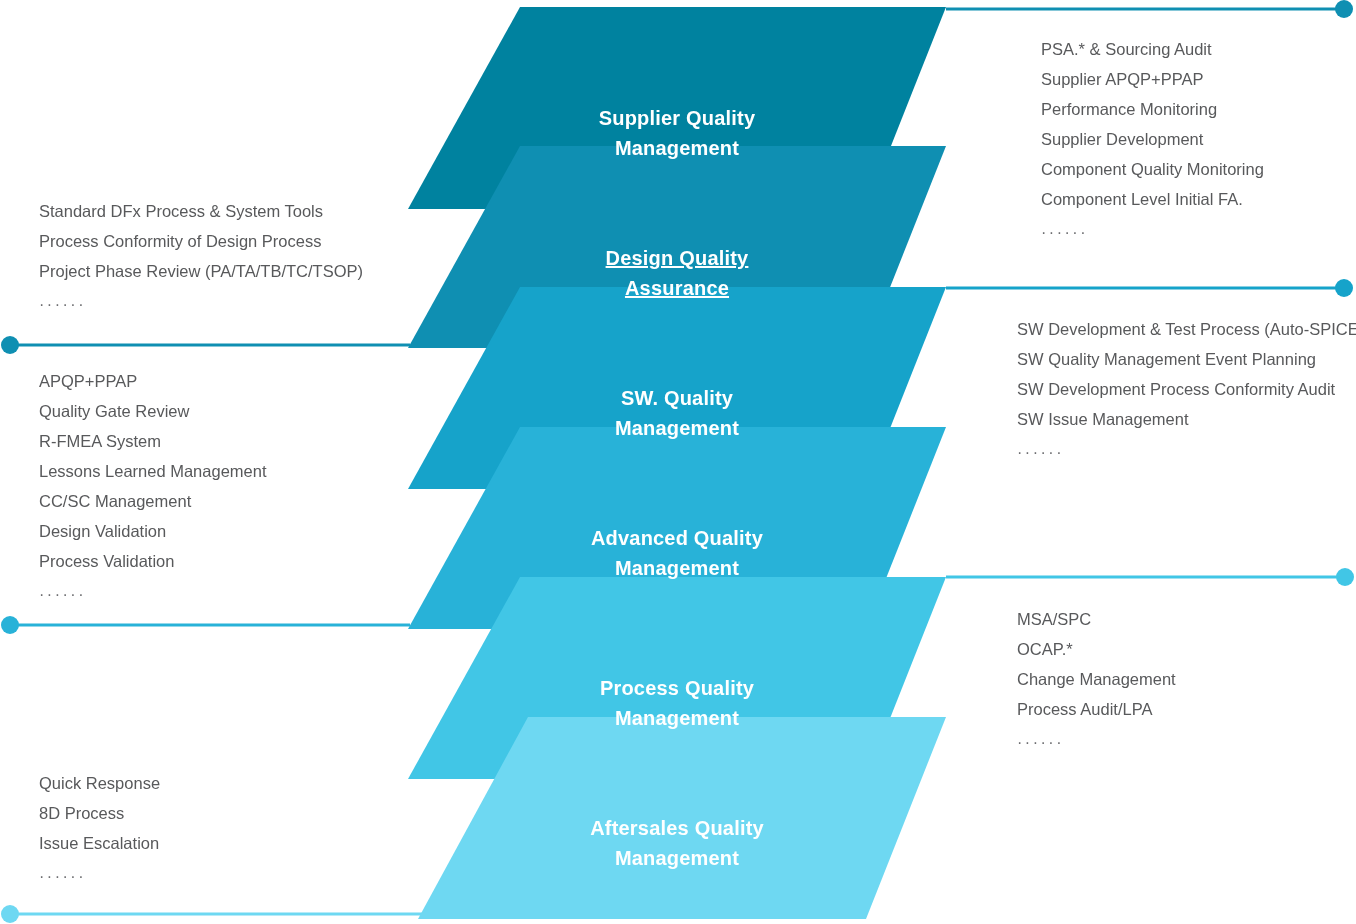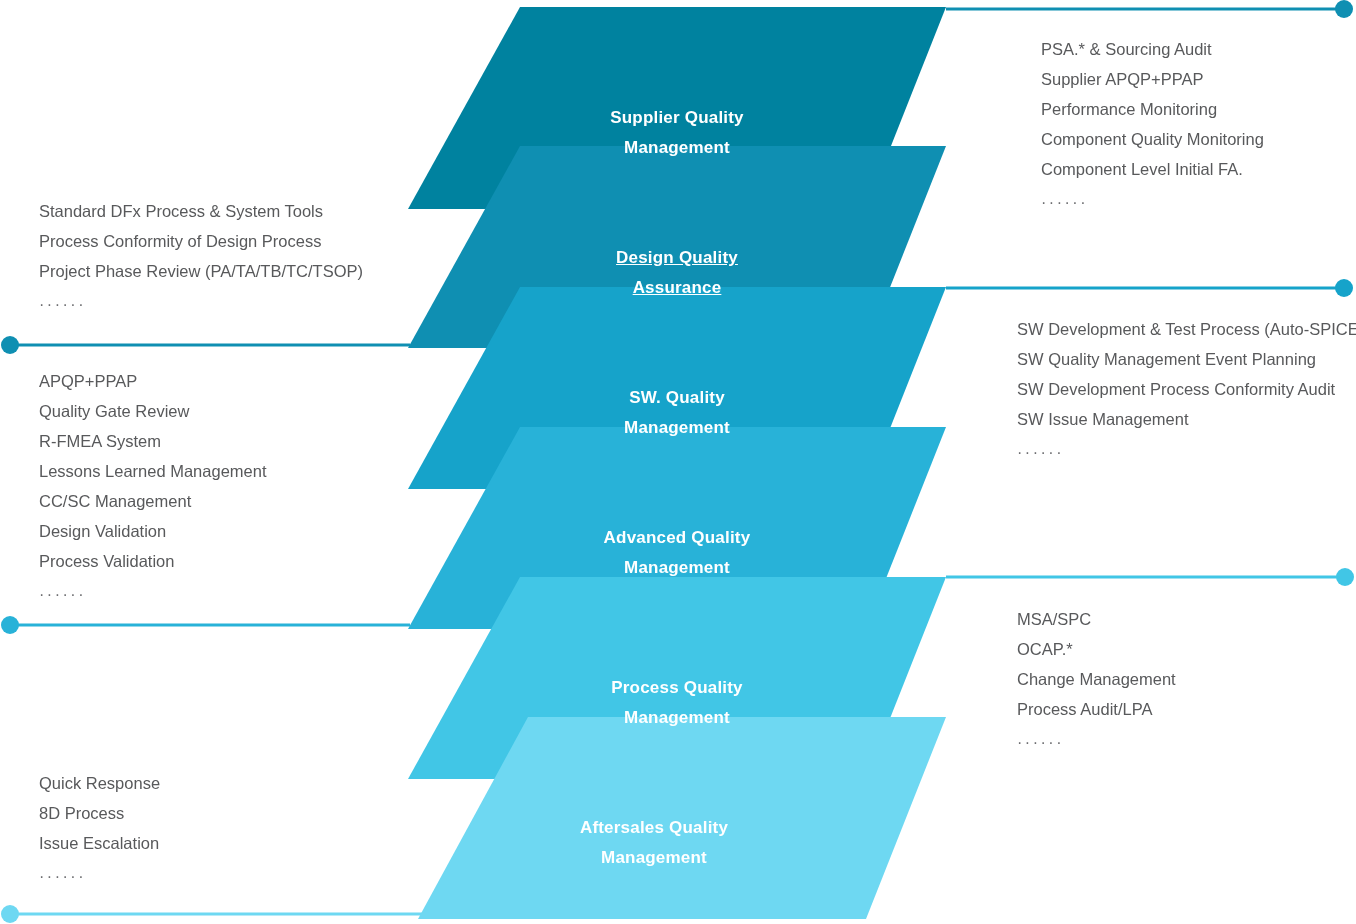--- a/index.html
+++ b/index.html
@@ -27,21 +27,21 @@
     width: 1356px;
     height: 924px;
   }
   
   .band-title {
     position: absolute;
     width: 400px;
     text-align: center;
     color: #ffffff;
     font-weight: bold;
-    font-size: 17px;
+    font-size: 20px;
     line-height: 30px;
     letter-spacing: 0.2px;
     pointer-events: none;
   }
   .band-title .l2 { display: block; }
 
   
   .detail-block {
     position: absolute;
     color: #58595b;
@@ -126,29 +126,30 @@
   <div class="band-title" style="left:477px; top:523px;">
     <span class="l1">Advanced Quality</span>
     <span class="l2">Management</span>
   </div>
 
   <div class="band-title" style="left:477px; top:673px;">
     <span class="l1">Process Quality</span>
     <span class="l2">Management</span>
   </div>
 
-  <div class="band-title" style="left:454px; top:813px;text-align:center;">
+  <div class="band-title" style="left:477px; top:813px;text-align:center;">
     <span class="l1">Aftersales Quality</span>
     <span class="l2">Management</span>
   </div>
 
   <div class="detail-block" style="left:1041px; top:34px;">
     <span class="item">PSA.* &amp; Sourcing Audit</span>
     <span class="item">Supplier APQP+PPAP</span>
     <span class="item">Performance Monitoring</span>
+    <span class="item">Supplier Development</span>
     <span class="item">Component Quality Monitoring</span>
     <span class="item">Component Level Initial FA.</span>
     <span class="ellipsis">······</span>
   </div>
 
   <div class="detail-block" style="left:39px; top:196px;">
     <span class="item">Standard DFx Process &amp; System Tools</span>
     <span class="item">Process Conformity of Design Process</span>
     <span class="item">Project Phase Review (PA/TA/TB/TC/TSOP)</span>
     <span class="ellipsis">······</span>

